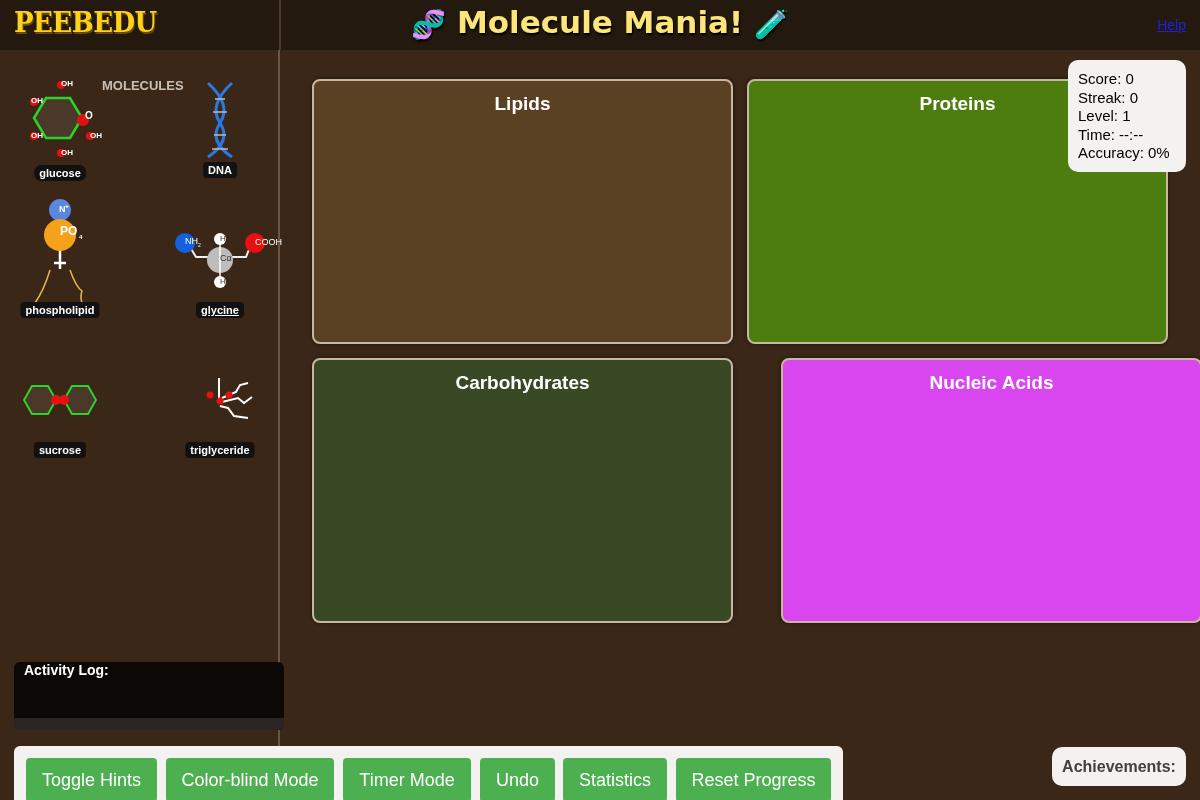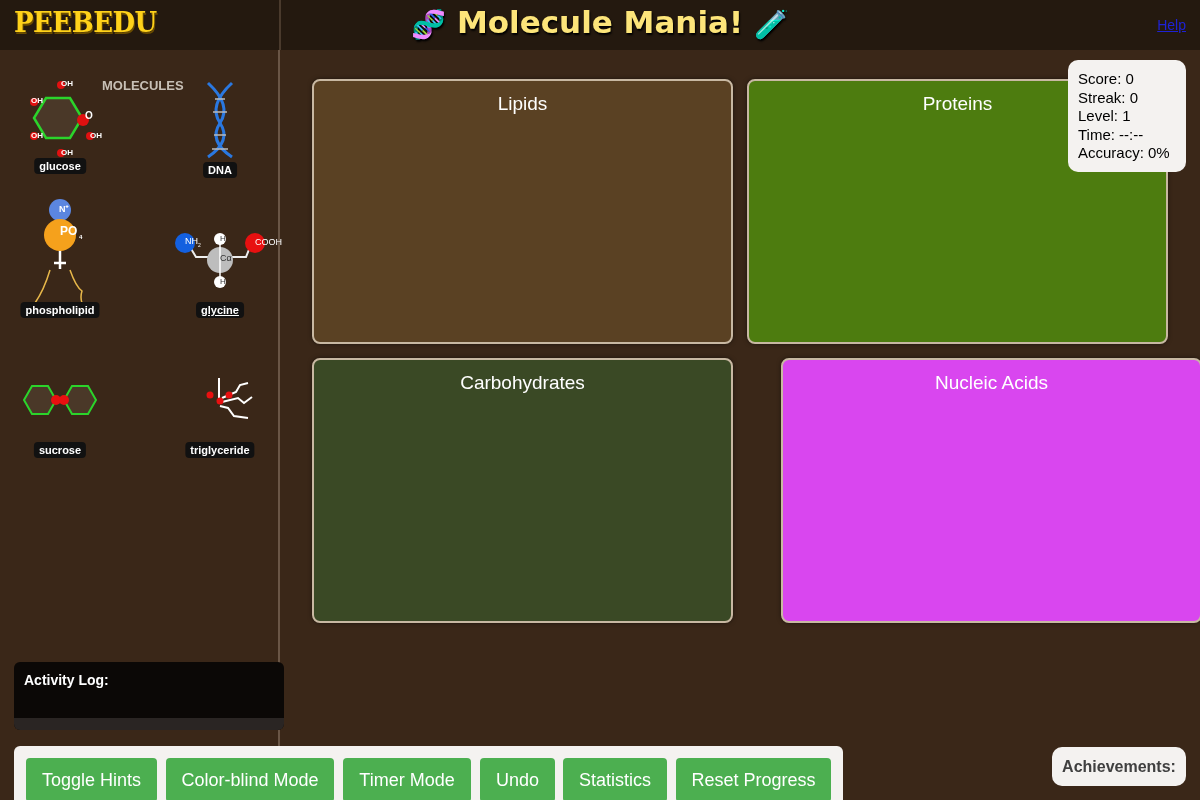--- a/index.html
+++ b/index.html
@@ -53,30 +53,30 @@
     background: #111; color: #fff; font-size: 11px; font-weight: bold;
     padding: 2px 5px; border-radius: 4px; white-space: nowrap;
   }
   .bin {
     position: absolute; width: 421px; height: 265px; border-radius: 8px;
     border: 2px solid #c8b8a2;
     box-shadow: 0 0 4px rgba(0,0,0,0.5);
   }
   .bin-title {
     position: absolute; top: 12px; left: 0; width: 100%; text-align: center;
-    font-size: 19px; font-weight: normal; color: #fff;
+    font-size: 19px; font-weight: bold; color: #fff;
   }
   .stats {
     position: absolute; left: 1068px; top: 60px; width: 118px; height: 112px;
     background: #f4f2f0; border-radius: 10px; color: #000;
     font-size: 15px; line-height: 18.5px; padding: 10px 10px;
   }
   .log {
     position: absolute; left: 14px; top: 662px; width: 270px; height: 68px;
-    background: #0b0806; border-radius: 6px; padding: 10px 10px;
+    background: #0b0806; border-radius: 6px; padding: 0 10px;
     font-size: 14px; line-height: 16.5px; color: #fff;
   }
   .log b { display:block; }
   .controls {
     position: absolute; left: 14px; top: 718px; width: 829px; height: 80px;
     background: #f4f2f0; border-radius: 6px; margin-top: 28px;
   }
   .btn {
     position: absolute; top: 12px; height: 44px; background: #4caf50;
     color: #fff; font-size: 18px; border-radius: 4px;
@@ -121,21 +121,21 @@
     <circle cx="51" cy="78" r="4" fill="#e01010"></circle>
     <g font-family="Liberation Sans, sans-serif" font-size="8" fill="#fff" font-weight="bold">
       <text x="51" y="11">OH</text>
       <text x="21" y="28">OH</text>
       <text x="75" y="44" font-size="10">O</text>
       <text x="21" y="63">OH</text>
       <text x="80" y="63">OH</text>
       <text x="51" y="80">OH</text>
     </g>
   </svg>
-  <span class="mol-label" style="top:83px;">glucose</span>
+  <span class="mol-label" style="top:90px;border-radius:7px;">glucose</span>
 </div>
 
 <div class="mol" style="left:170px; top:75px;">
   <svg width="100" height="100" viewBox="0 0 100 100">
     <path d="M38,8 Q62,30 50,48 Q38,66 62,82" stroke="#2a78e0" stroke-width="3" fill="none"></path>
     <path d="M62,8 Q38,30 50,48 Q62,66 38,82" stroke="#2a78e0" stroke-width="3" fill="none"></path>
     <line x1="45" y1="24" x2="55" y2="24" stroke="#bbb" stroke-width="1.5"></line>
     <line x1="43" y1="37" x2="57" y2="37" stroke="#bbb" stroke-width="1.5"></line>
     <line x1="44" y1="60" x2="56" y2="60" stroke="#bbb" stroke-width="1.5"></line>
     <line x1="42" y1="74" x2="58" y2="74" stroke="#bbb" stroke-width="1.5"></line>

